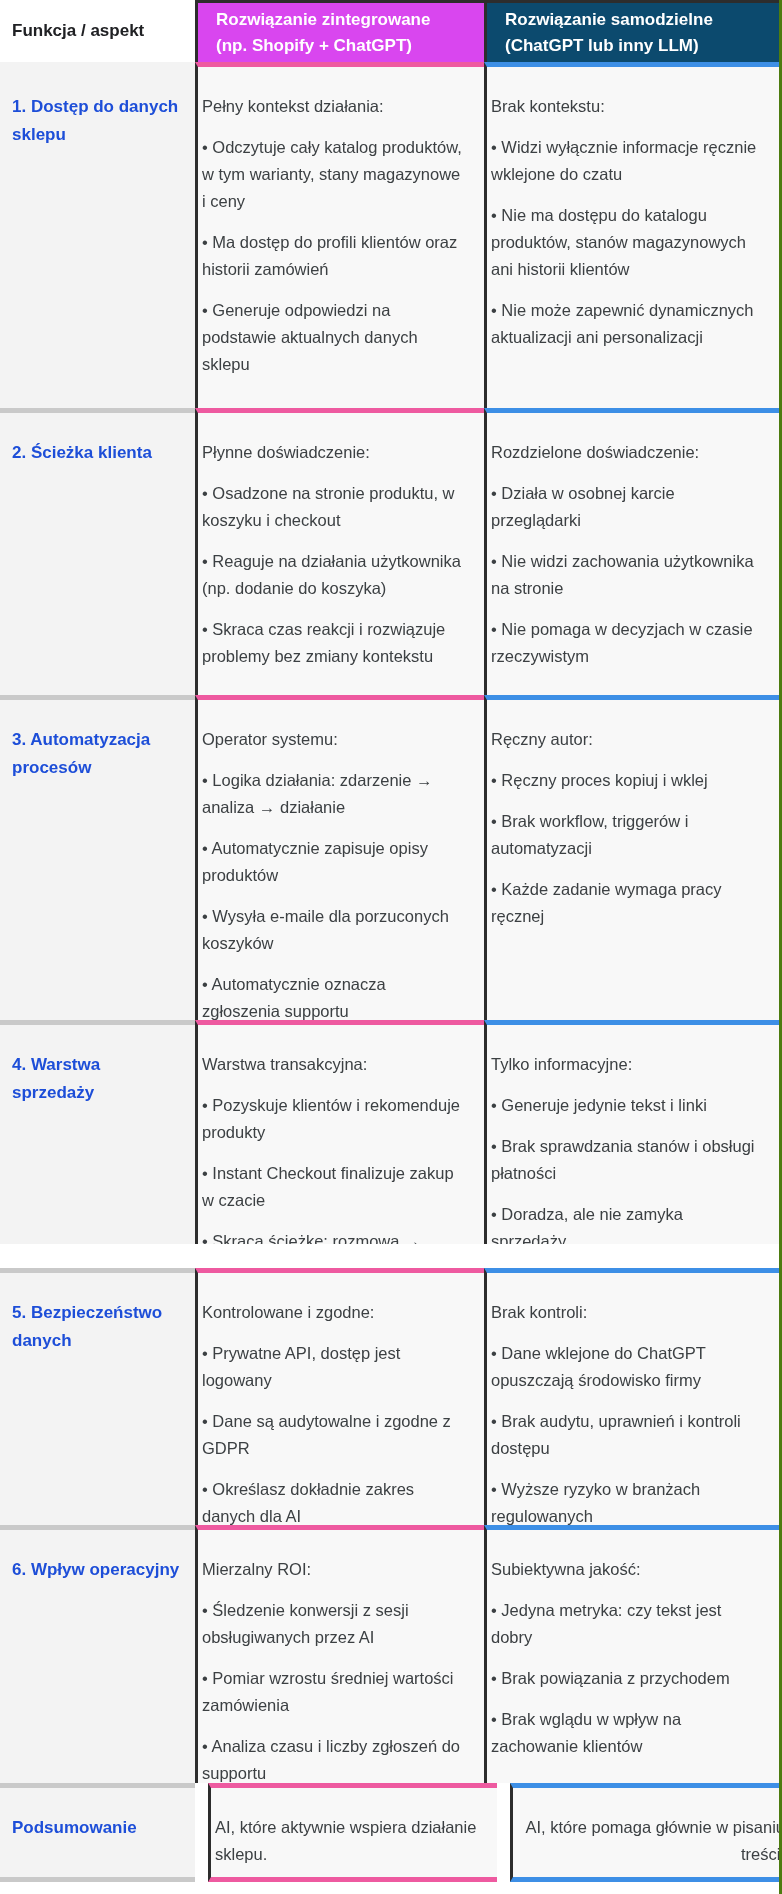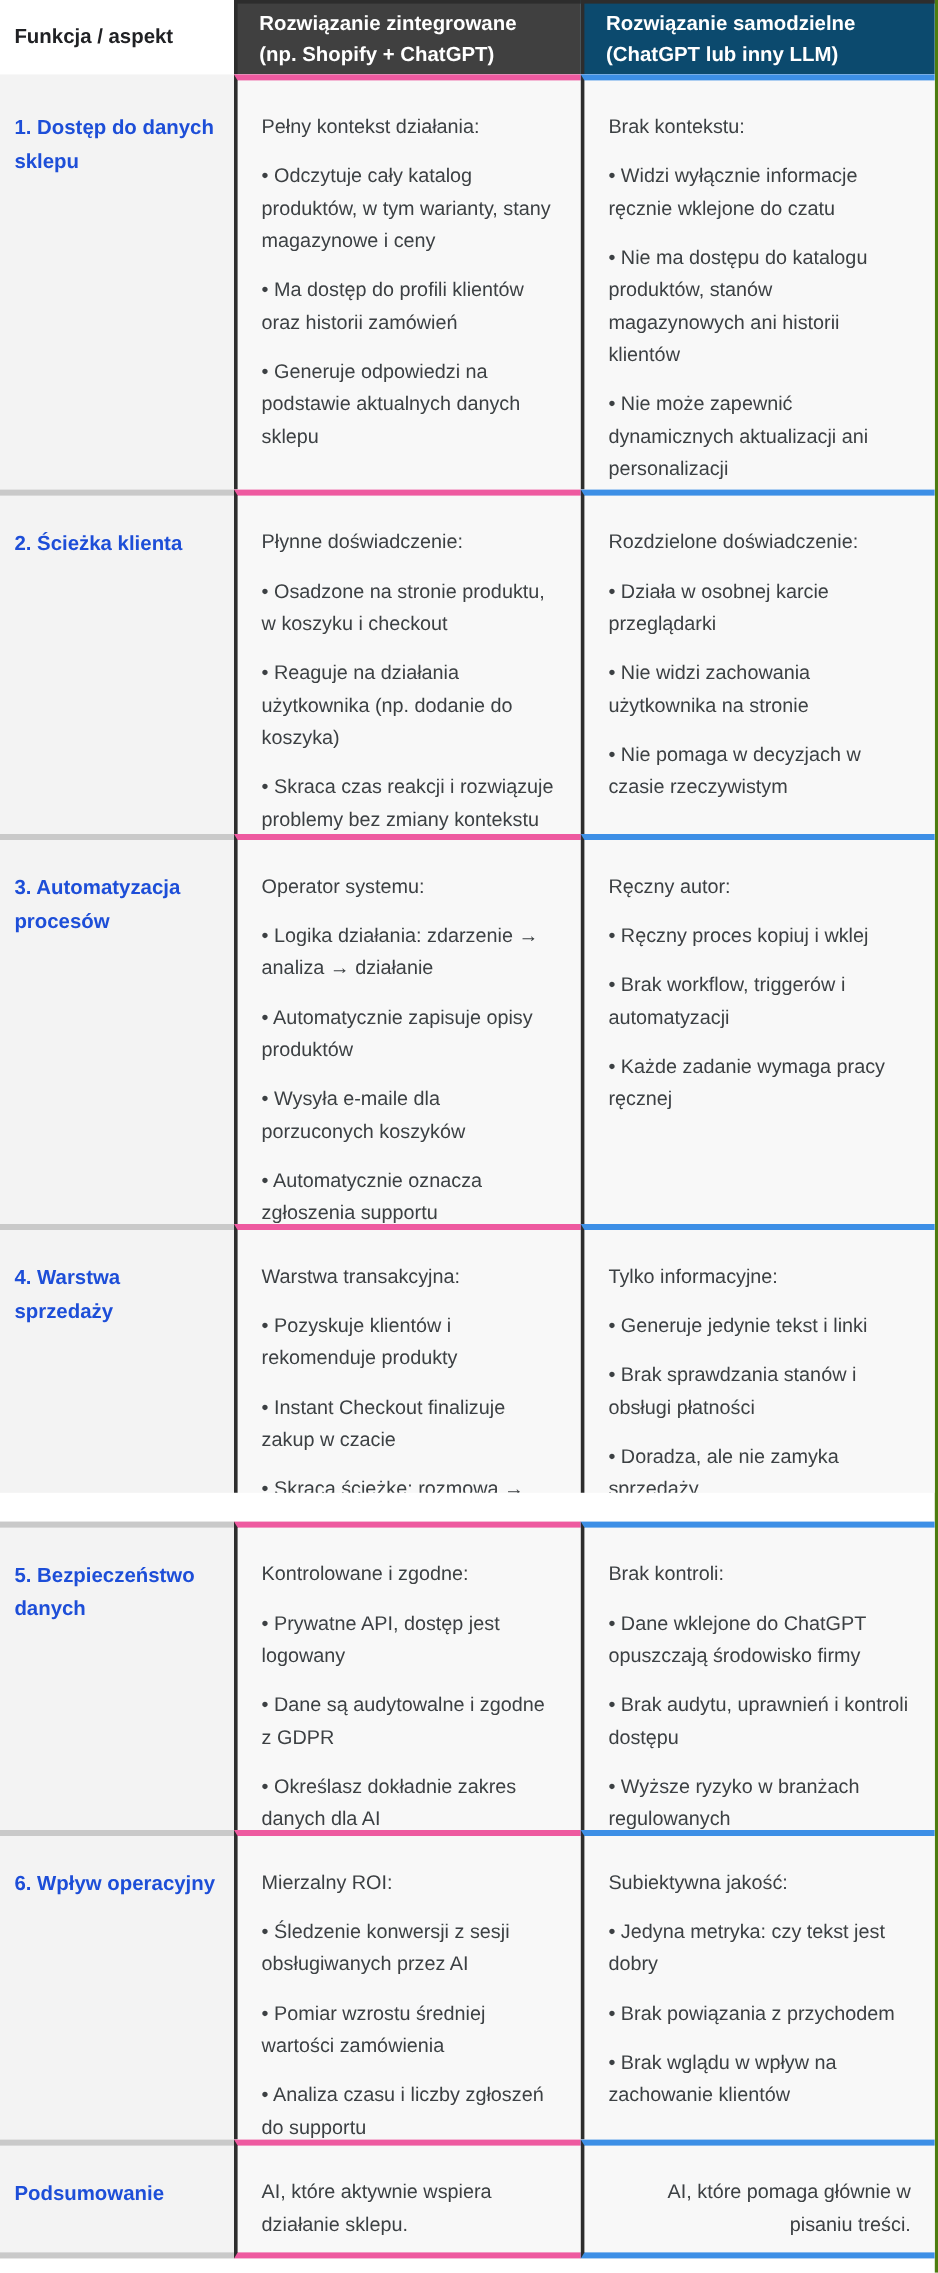--- a/index.html
+++ b/index.html
@@ -25,21 +25,21 @@
     overflow: hidden;
   }
   
   .row-header { height: 62px; }
   .r1 { height: 346px; }
   .r2 { height: 287px; }
   .r3 { height: 325px; border-radius: 29px; }
   .r4 { height: 224px; }
   .r5 { height: 257px; margin-top: 24px; }
   .r6 { height: 258px; }
-  .r7 { height: 99px; }
+  .r7 { height: 99px; gap: 13px; }
 
   
   .header-label {
     background: #ffffff;
     display: flex;
     align-items: center;
     padding: 0 12px;
     font-size: 17px;
     font-weight: bold;
     color: #202124;
@@ -48,42 +48,42 @@
     color: #ffffff;
     font-size: 17px;
     font-weight: bold;
     line-height: 26px;
     display: flex;
     align-items: center;
     padding: 0 18px;
     border-top: 3px solid #2d2d2d;
     border-left: 3px solid #2d2d2d;
   }
-  .header-pink { background: #404040; }
+  .header-pink { background: #d946ef; }
   .header-blue { background: #0c4a6e; }
 
   
   .label-cell {
     background: #f3f3f3;
     padding: 26px 12px 20px 12px;
     border-top: 5px solid #c9c9c9;
   }
   .r1 .label-cell { border-top: none; padding-top: 31px; }
   .r7 .label-cell { border-bottom: 5px solid #c9c9c9; }
   .row-label {
     font-size: 17px;
     font-weight: bold;
     line-height: 28px;
     color: #1d4ed8;
   }
 
   
   .content-cell {
     background: #f8f8f8;
-    padding: 26px 20px 20px 20px;
+    padding: 26px 20px 20px 4px;
     border-left: 3px solid #2d2d2d;
     font-size: 16.5px;
     line-height: 27px;
     color: #3c4043;
   }
   .pink-top { border-top: 5px solid #ee5aa0; }
   .blue-top { border-top: 5px solid #3d8fe6; }
   .r7 .pink-top { border-bottom: 5px solid #ee5aa0; }
   .r7 .blue-top { border-bottom: 5px solid #3d8fe6; text-align: right; }
 

